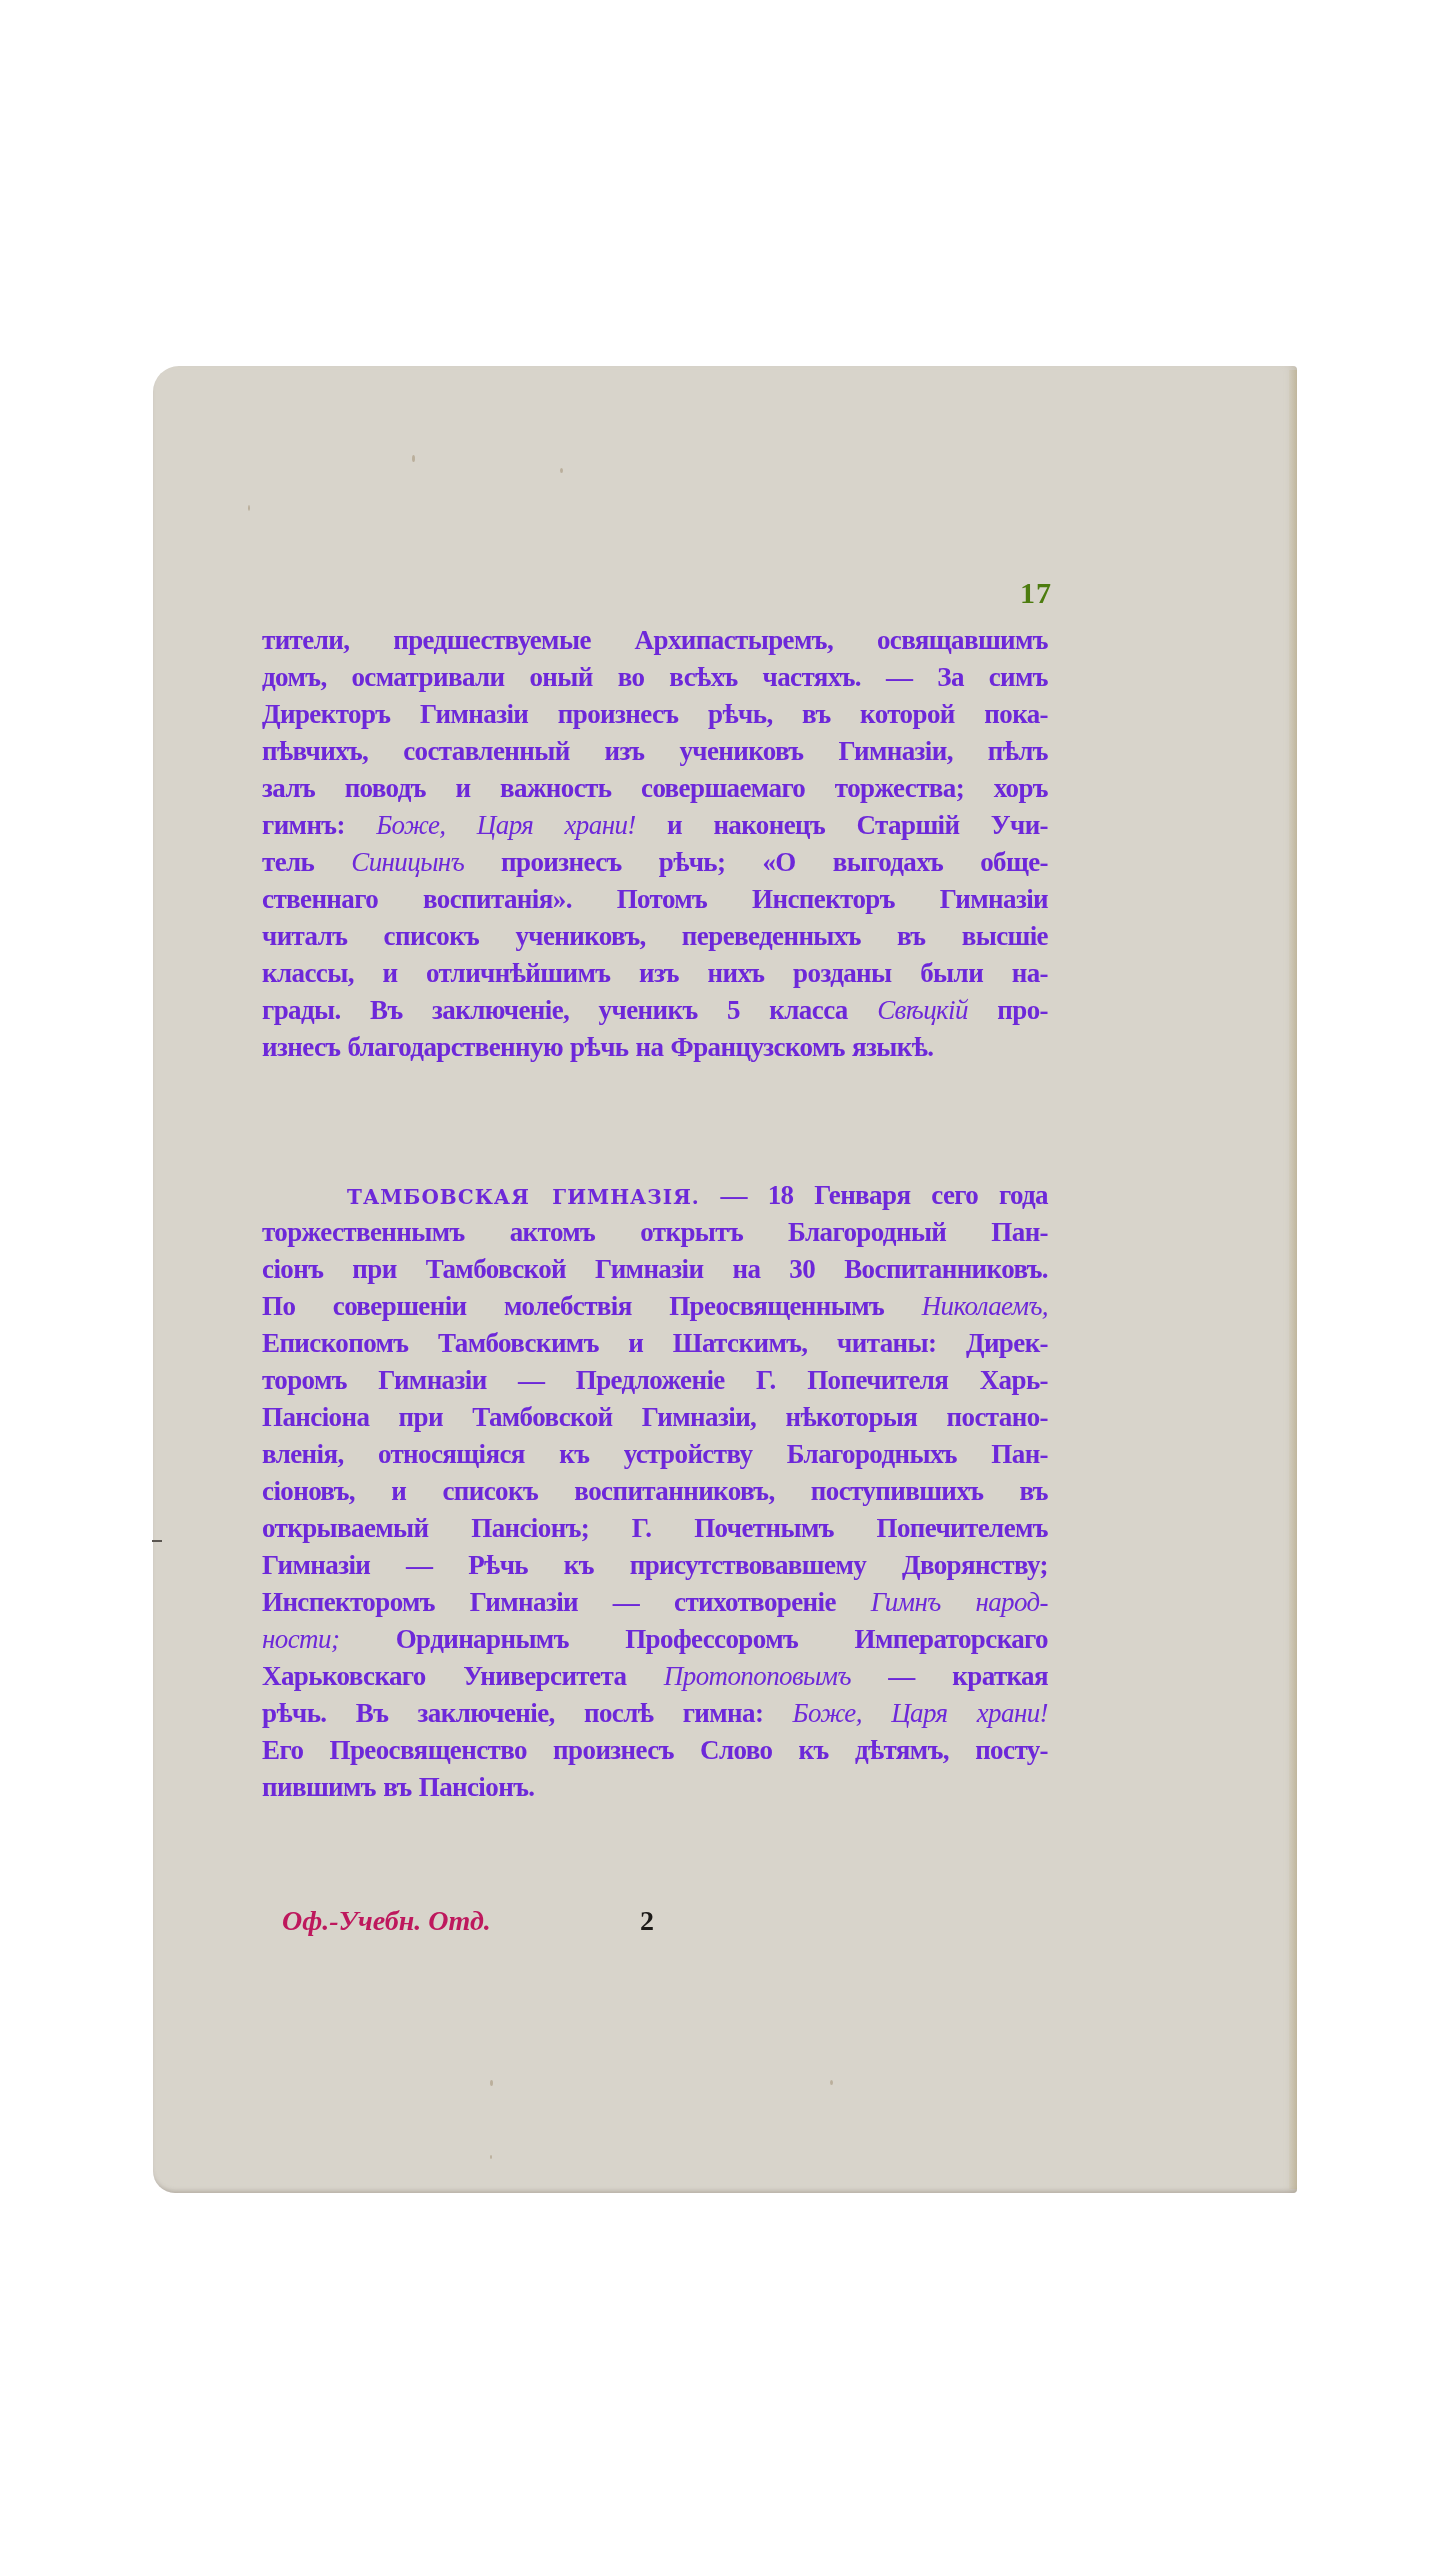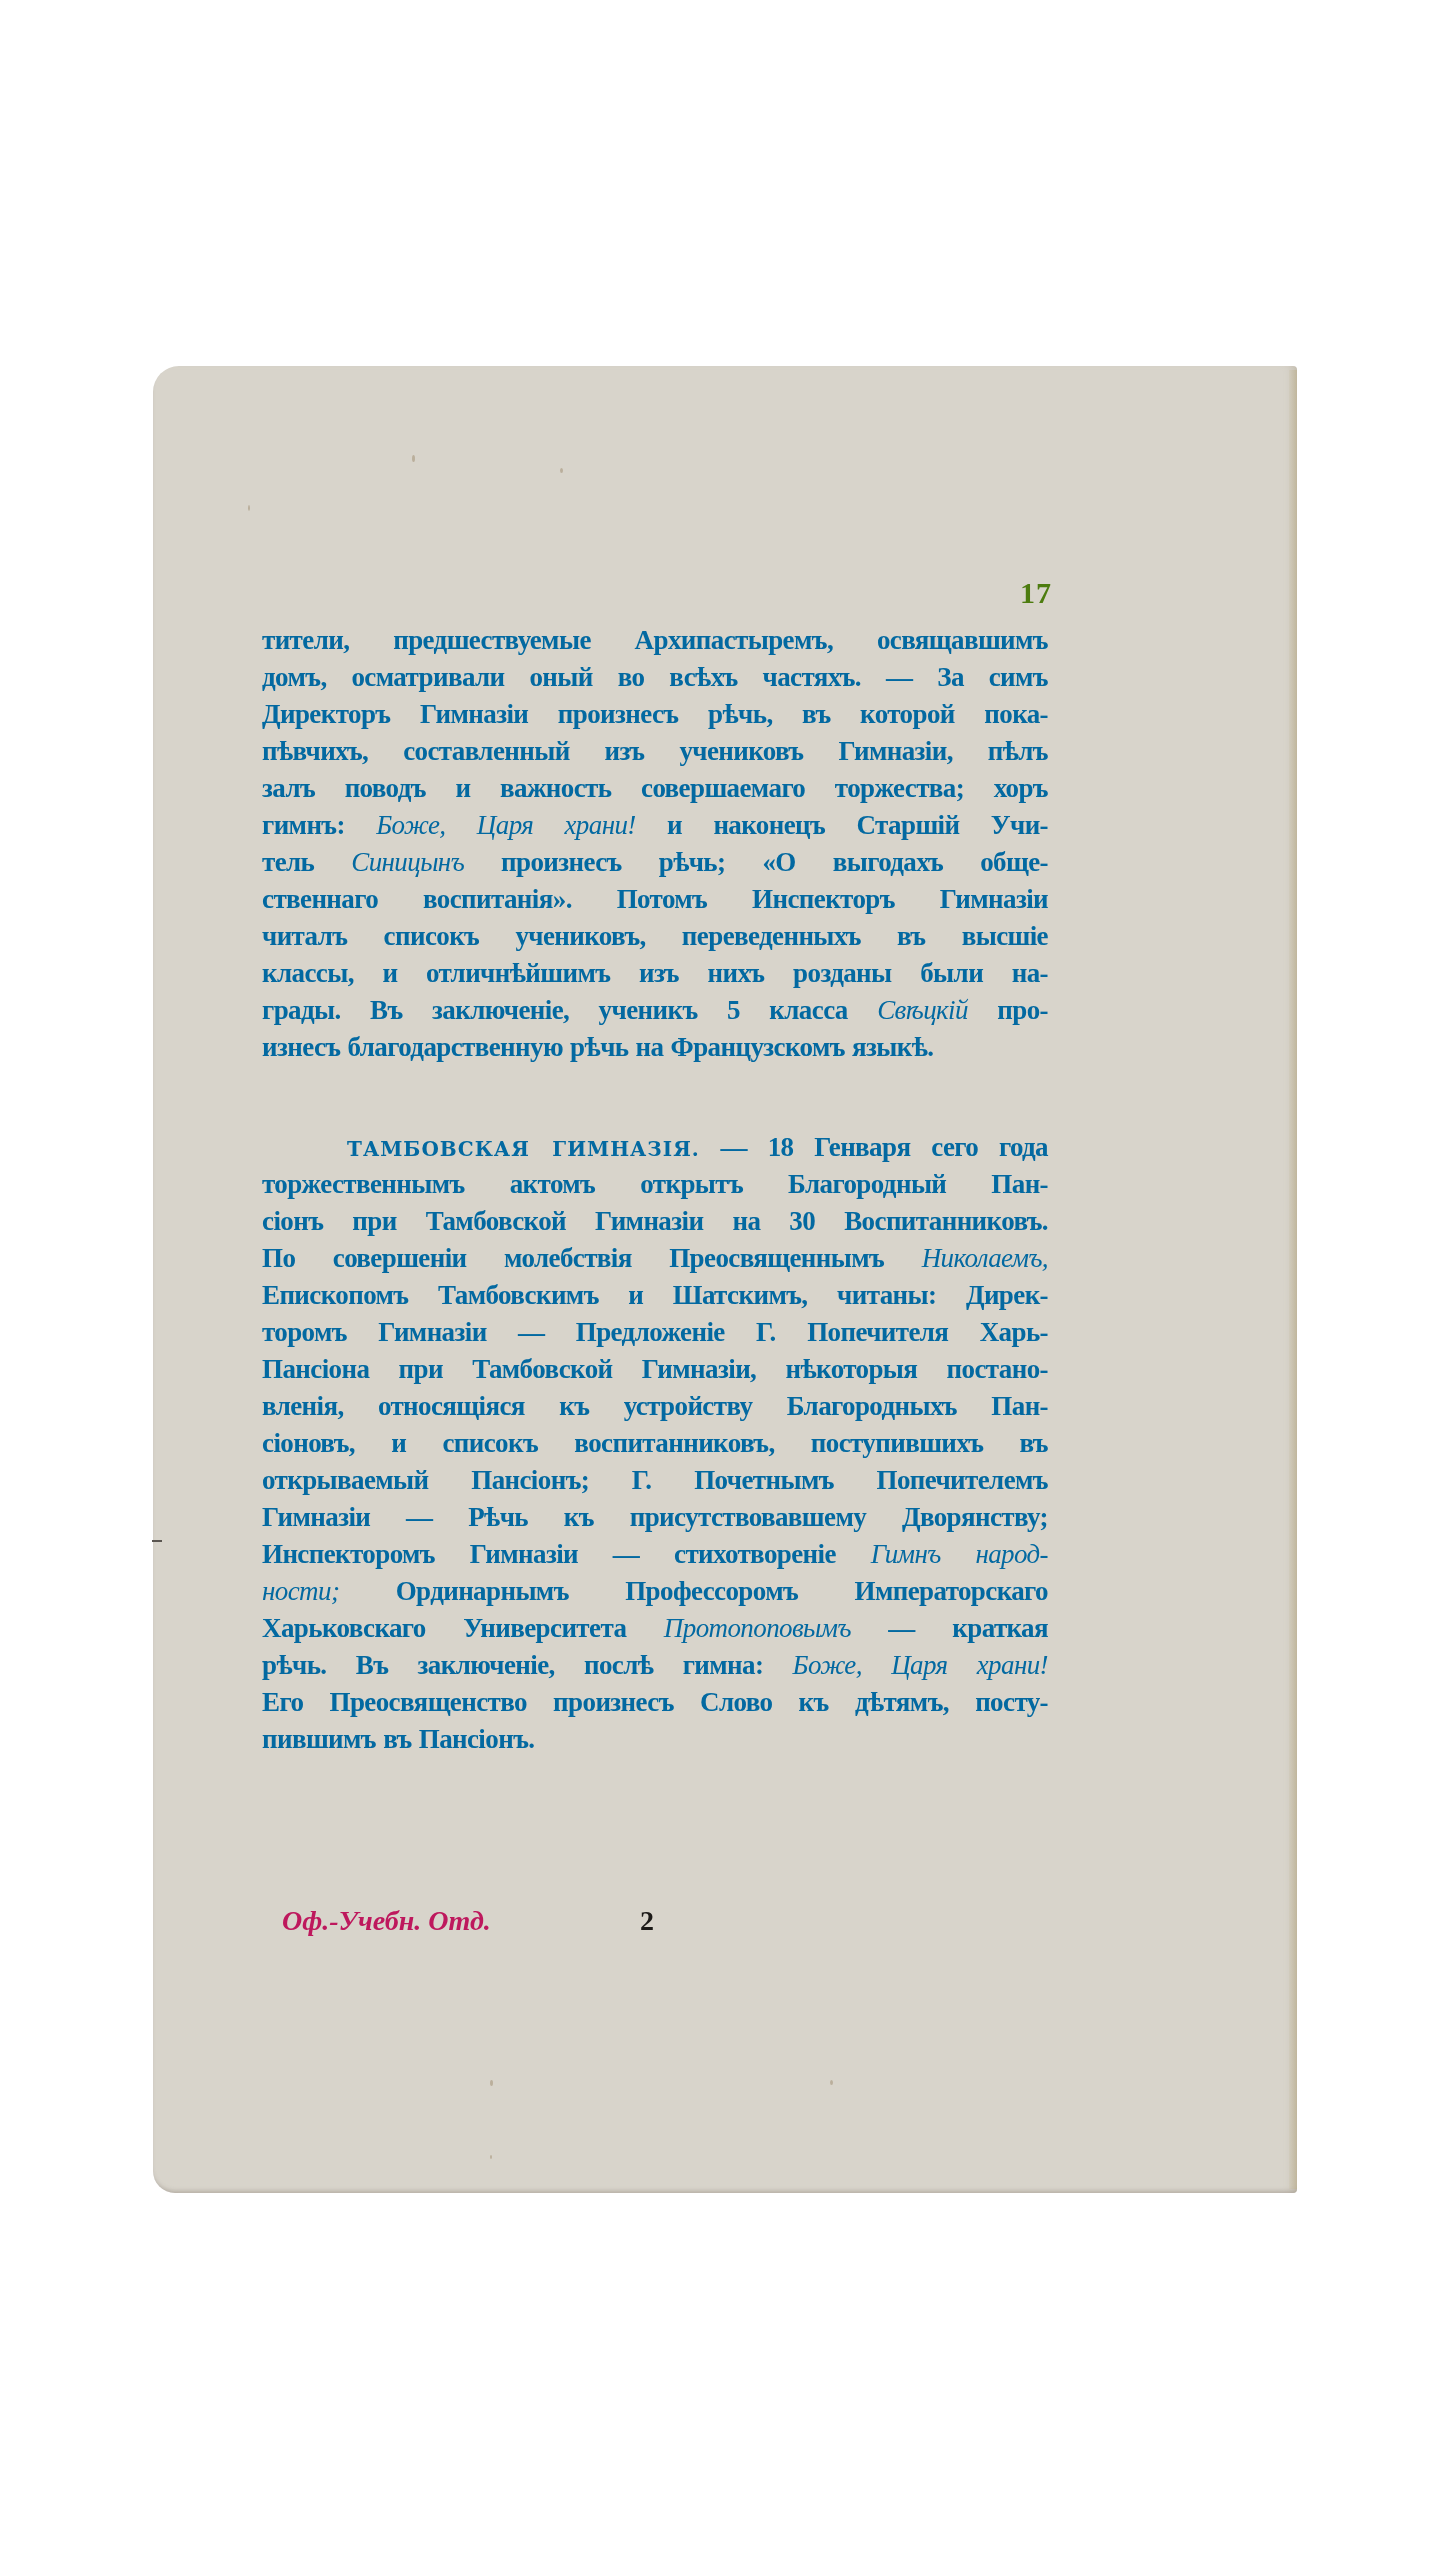--- a/index.html
+++ b/index.html
@@ -20,38 +20,38 @@
     content: ""; position: absolute; right: 0; top: 4px; bottom: 4px; width: 8px;
     background: linear-gradient(to right, rgba(200,190,160,0.2), rgba(190,178,145,0.6));
   }
   .page-number {
     position: absolute; left: 1020px; top: 576px;
     font-size: 30px; font-weight: bold; color: #4d7c0f;
     letter-spacing: 1px;
   }
   .text-block {
     position: absolute; left: 262px; width: 786px;
-    color: #0369a1; font-size: 27px;
+    color: #6d28d9; font-size: 27px;
   }
   .line {
     height: 37px; line-height: 37px;
     text-align: justify; text-align-last: justify;
     white-space: nowrap; overflow: visible;
     font-weight: bold;
     letter-spacing: -0.6px;
     word-spacing: 1px;
     transform-origin: left center;
   }
   .line.last { text-align-last: left; }
   .line .it { font-style: italic; font-weight: normal; }
   .line .hd {
     font-family: "DejaVu Serif", serif; font-weight: bold;
     font-size: 20px; letter-spacing: 1px;
   }
-  .line.indent { padding-left: 85px; }
+  .line.indent { padding-left: 85px; margin-top: 48px; }
   .para1 { top: 622px; }
   .para2 { top: 1129px; }
   .footer-left {
     position: absolute; left: 282px; top: 1905px;
     font-size: 28px; font-style: italic; font-weight: bold; color: #be185d;
   }
   .footer-right {
     position: absolute; left: 640px; top: 1905px;
     font-size: 28px; font-weight: bold; color: #1c1a18;
   }

